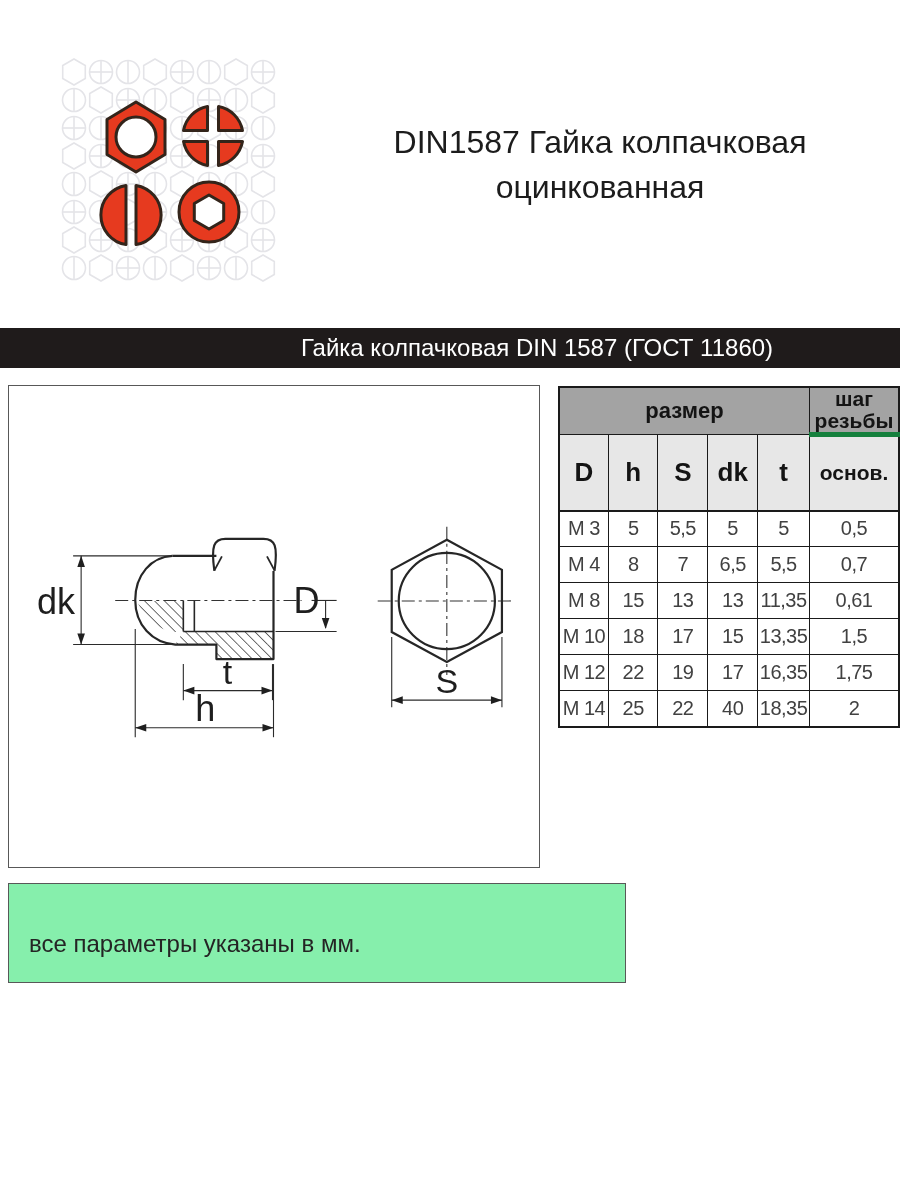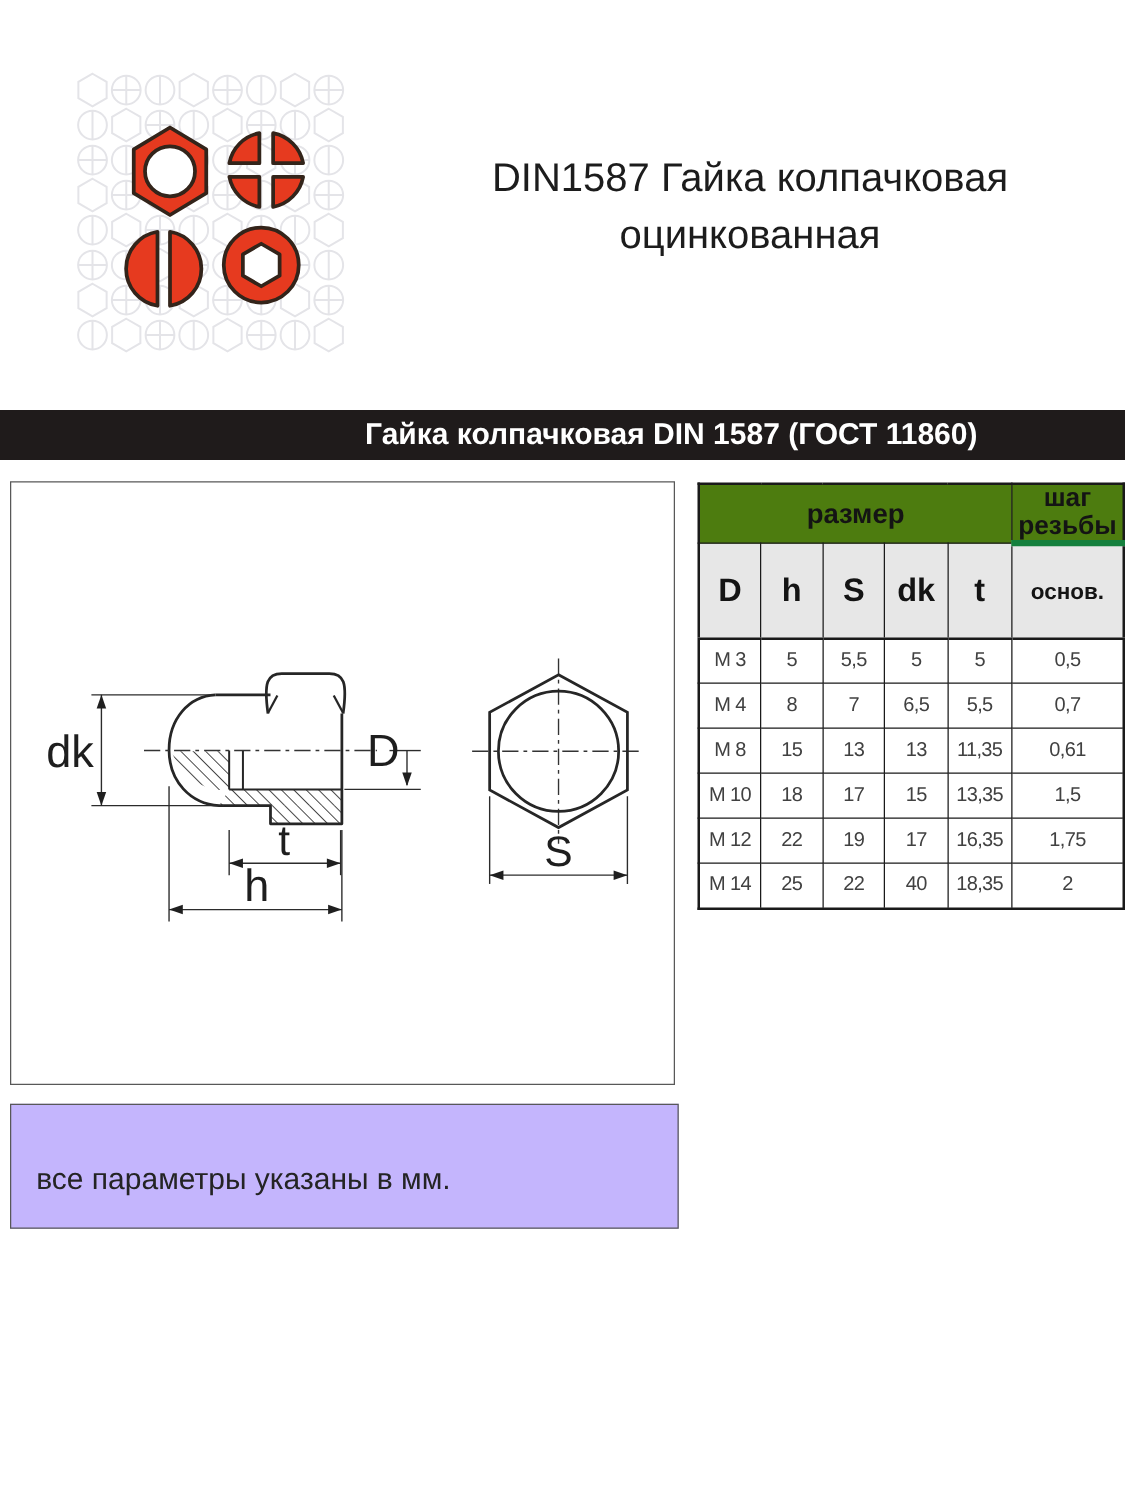--- a/index.html
+++ b/index.html
@@ -8,44 +8,44 @@
   .page{position:relative;width:900px;height:1200px;background:#ffffff;}
 
   
   .logo-svg{position:absolute;left:60px;top:55px;width:230px;height:230px;}
   .title-block{position:absolute;left:250px;top:120px;width:700px;
       text-align:center;color:#1c1c1c;font-size:32px;line-height:45px;font-weight:400;}
 
   
   .banner{position:absolute;left:0;top:328px;width:900px;height:40px;
       background:#1f1b1b;display:flex;align-items:center;justify-content:center;}
-  .banner span{color:#ffffff;font-weight:bold;font-size:24px;margin-left:174px;white-space:nowrap;}
+  .banner span{color:#ffffff;font-weight:normal;font-size:24px;margin-left:174px;white-space:nowrap;}
 
   
   .drawing-panel{position:absolute;left:8px;top:385px;width:532px;height:483px;
       border:1.5px solid #585858;box-sizing:border-box;background:#fff;}
   .drawing-panel svg{display:block;width:100%;height:100%;}
 
   
   .table-wrap{position:absolute;left:558px;top:386px;}
   table.spec{border-collapse:collapse;table-layout:fixed;background:#fff;}
   table.spec td{border:1.4px solid #1a1a1a;text-align:center;vertical-align:middle;
       padding:0;box-sizing:border-box;}
   table.spec{border:2px solid #1a1a1a;}
-  tr.hrow1 td{height:44px;background:#4d7c0f;font-weight:bold;color:#141414;}
+  tr.hrow1 td{height:44px;background:#a3a3a3;font-weight:bold;color:#141414;}
   tr.hrow1 td.size-group{font-size:22px;}
   tr.hrow1 td.pitch-group{font-size:21px;line-height:22px;border-bottom:5px solid #15803d;}
   tr.hrow2 td{height:76px;background:#e7e7e7;font-weight:bold;color:#141414;
       font-size:26px;border-bottom:2px solid #1a1a1a;}
-  tr.hrow2 td.pitch-main{font-size:18px;}
-  tr.drow td{height:36px;font-size:16px;color:#414141;letter-spacing:-0.5px;background:#fff;}
-
-  
-  .note-box{position:absolute;left:8px;top:883px;width:535px;height:100px;
-      border:1.5px solid #585858;box-sizing:border-box;background:#c4b5fd;}
+  tr.hrow2 td.pitch-main{font-size:21px;}
+  tr.drow td{height:36px;font-size:20px;color:#414141;letter-spacing:-0.5px;background:#fff;}
+
+  
+  .note-box{position:absolute;left:8px;top:883px;width:618px;height:100px;
+      border:1.5px solid #585858;box-sizing:border-box;background:#86efac;}
   .note-box span{position:absolute;left:20px;top:46px;font-size:24px;color:#242424;}
 </style>
 </head>
 <body>
 
 <div class="page">
 
   <svg class="logo-svg" viewBox="0 0 230 230">
     <defs>
       <g id="sym-hex">

